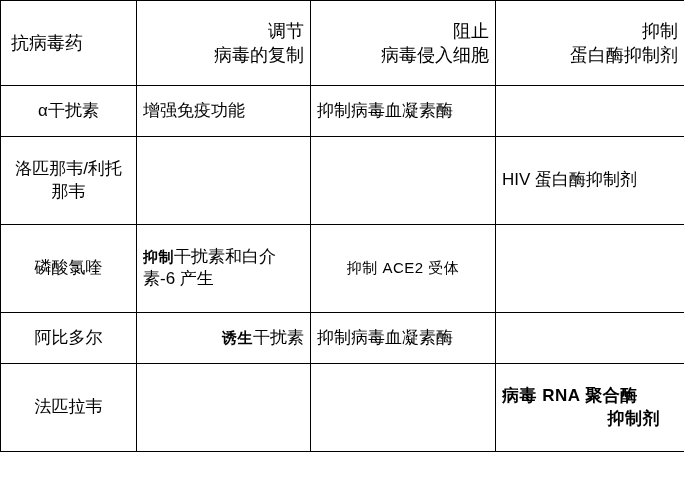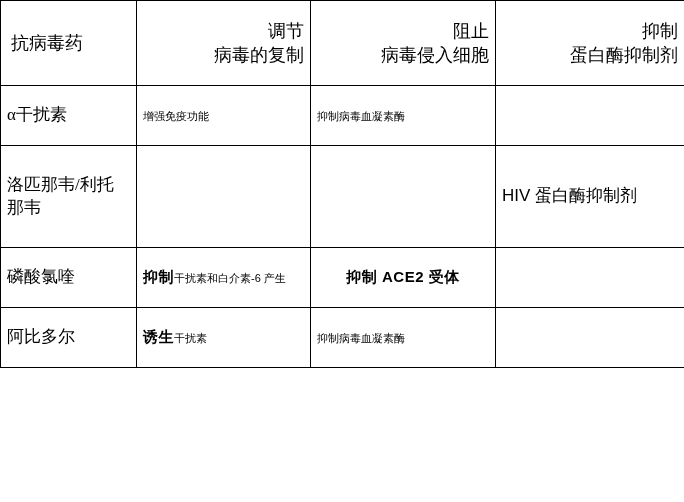--- a/index.html
+++ b/index.html
@@ -15,21 +15,21 @@
   }
   #sheet {
     width: 684px;
     height: 502px;
     position: relative;
     overflow: hidden;
   }
   table.drug-table {
     border-collapse: collapse;
     width: 684px;
-    height: 368px;
+    height: 452px;
     table-layout: fixed;
   }
   table.drug-table td {
     border: 1px solid #000000;
     vertical-align: middle;
     padding: 4px 6px;
     font-size: 17px;
     line-height: 1.35;
     word-break: break-word;
   }
@@ -46,39 +46,38 @@
     font-weight: normal;
     height: 76px;
   }
   tr.header-row td.head-first {
     text-align: left;
     padding-left: 10px;
   }
 
   
   td.drug-name {
-    text-align: left;
+    text-align: center;
     padding-left: 8px;
     font-size: 17px;
-    font-family: Liberation Serif, serif;
   }
   td.cell-text {
     text-align: left;
     padding-left: 8px;
     font-size: 17px;
   }
 
   
   .bold-emph {
     font-weight: bold;
     font-size: 15px;
     letter-spacing: 0.5px;
   }
   .bold-line {
-    font-weight: bold;
+    font-weight: normal;
     font-size: 15px;
     letter-spacing: 0.5px;
   }
   td.centered-bold {
     text-align: center;
     font-weight: bold;
     font-size: 15px;
     letter-spacing: 0.5px;
   }
   td.right-bold {
@@ -87,21 +86,21 @@
     font-size: 15px;
     letter-spacing: 0.5px;
     padding-left: 10px;
   }
   .indent-second {
     display: block;
     text-align: right;
     padding-right: 18px;
   }
   .line1 { display: block; }
-  .mix-normal { font-weight: normal; font-size: 11px; letter-spacing: 0; }
+  .mix-normal { font-weight: normal; font-size: 17px; letter-spacing: 0; }
 </style>
 </head>
 <body>
 
 <div id="sheet">
   <table class="drug-table">
     <colgroup>
       <col class="c0">
         <col class="c1">
         <col class="c2">
@@ -164,27 +163,40 @@
         </td>
         <td class="cell-text">
           <span class="line1"></span>
           <span class="line1"></span>
         </td>
       </tr>
 
 
       <tr>
         <td class="drug-name">阿比多尔</td>
-        <td class="cell-text" style="text-align:left;">
+        <td class="cell-text" style="text-align:right;">
           <span class="bold-emph">诱生</span><span class="mix-normal">干扰素</span>
         </td>
         <td class="cell-text">
           <span class="bold-emph"></span><span class="mix-normal">抑制病毒血凝素酶</span>
         </td>
         <td class="cell-text">
           <span class="line1"></span>
           <span class="line1"></span>
         </td>
       </tr>
 
+      <tr>
+        <td class="drug-name">法匹拉韦</td>
+        <td class="cell-text">
+          <span class="bold-emph"></span><span class="mix-normal"></span>
+        </td>
+        <td class="cell-text">
+          <span class="bold-emph"></span><span class="mix-normal"></span>
+        </td>
+        <td class="right-bold">
+          <span class="line1">病毒 RNA 聚合酶</span>
+          <span class="indent-second">抑制剂</span>
+        </td>
+      </tr>
     </tbody>
   </table>
 </div>
 
 </body></html>

